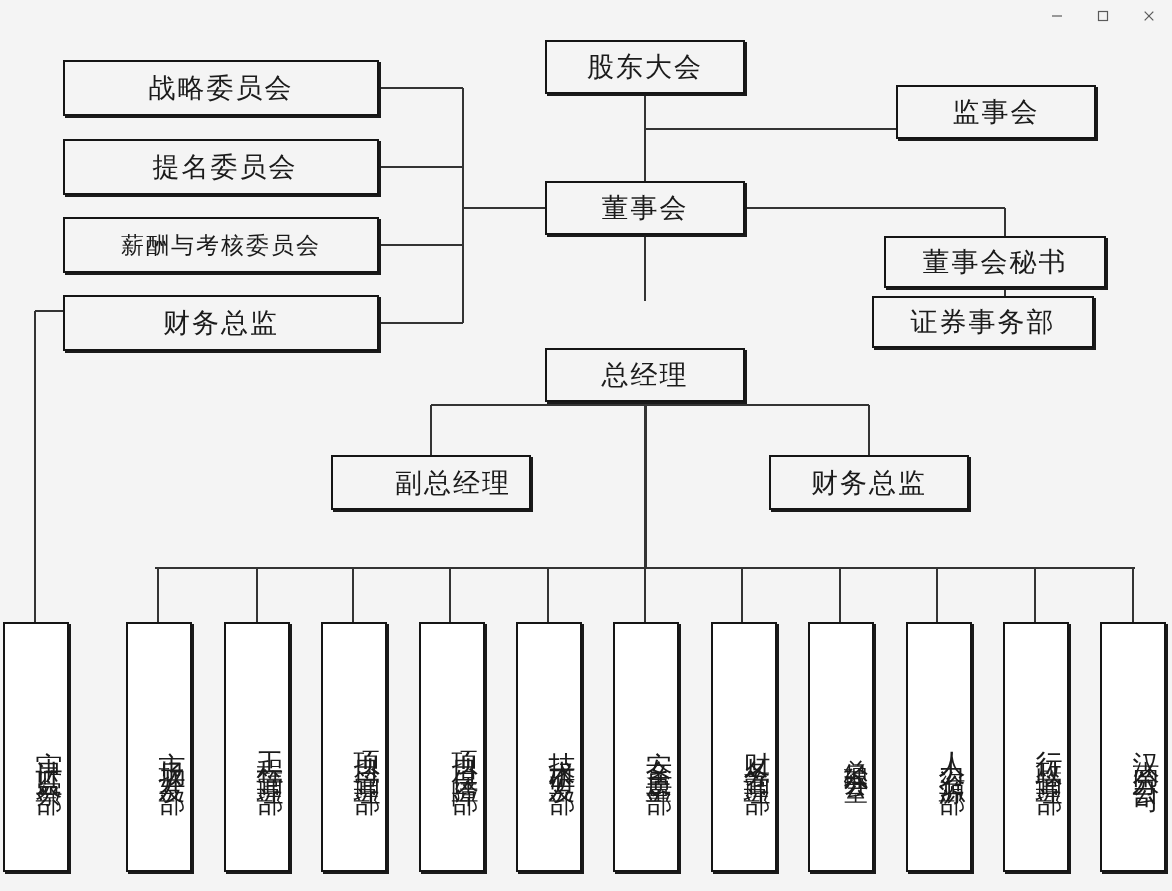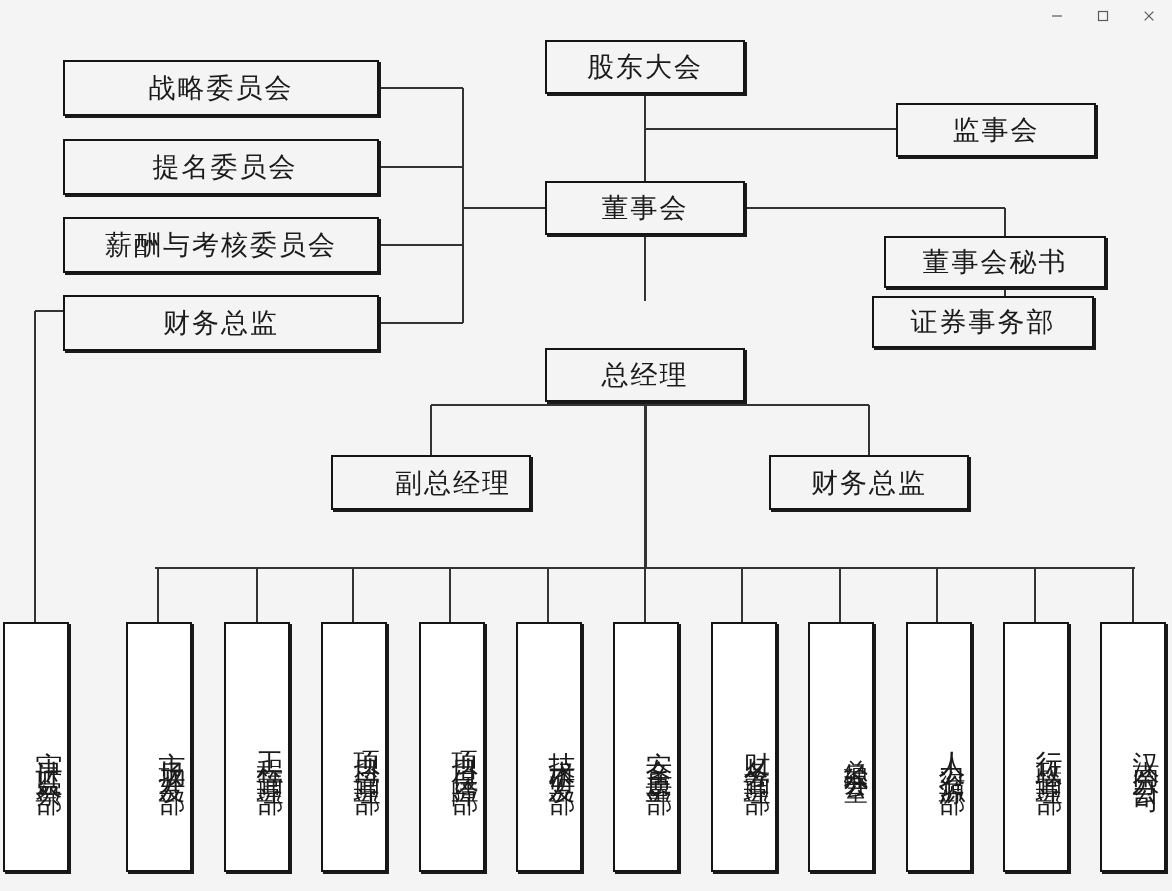--- a/index.html
+++ b/index.html
@@ -38,21 +38,21 @@
     box-sizing:border-box;
     background:#f4f4f4;
     border:2px solid #151515;
     box-shadow:2px 2px 0 0 #1a1a1a;
     display:flex;align-items:center;justify-content:center;
     z-index:5;
     color:#1b1b1b;
     letter-spacing:2px;
   }
   .node.h{font-size:27px;}
-  .node.h.small{font-size:27px;}
+  .node.h.small{font-size:23px;}
 
   
   .node.v{
     background:#ffffff;
     writing-mode:vertical-rl;
     text-orientation:upright;
     font-size:27px;
     letter-spacing:9px;
     padding-top:10px;
     align-items:flex-start;
@@ -132,21 +132,21 @@
         <line x1="742" y1="568" x2="742" y2="623" stroke-width="1.5"></line>
         <line x1="840" y1="568" x2="840" y2="623" stroke-width="1.5"></line>
         <line x1="937" y1="568" x2="937" y2="623" stroke-width="1.5"></line>
         <line x1="1035" y1="568" x2="1035" y2="623" stroke-width="1.5"></line>
         <line x1="1133" y1="568" x2="1133" y2="623" stroke-width="1.5"></line>
       </g>
     </svg>
 
     <div class="node h" style="left:545px;top:40px;width:200px;height:54px;">股东大会</div>
 
-    <div class="node h" style="left:896px;top:103px;width:200px;height:54px;text-align:center;">监事会</div>
+    <div class="node h" style="left:896px;top:85px;width:200px;height:54px;text-align:center;">监事会</div>
 
     <div class="node h" style="left:545px;top:181px;width:200px;height:54px;">董事会</div>
 
     <div class="node h" style="left:884px;top:236px;width:222px;height:52px;">董事会秘书</div>
 
     <div class="node h" style="left:872px;top:296px;width:222px;height:52px;">证券事务部</div>
 
     <div class="node h" style="left:63px;top:60px;width:316px;height:56px;">战略委员会</div>
 
     <div class="node h" style="left:63px;top:139px;width:316px;height:56px;padding-left:8px;">提名委员会</div>

